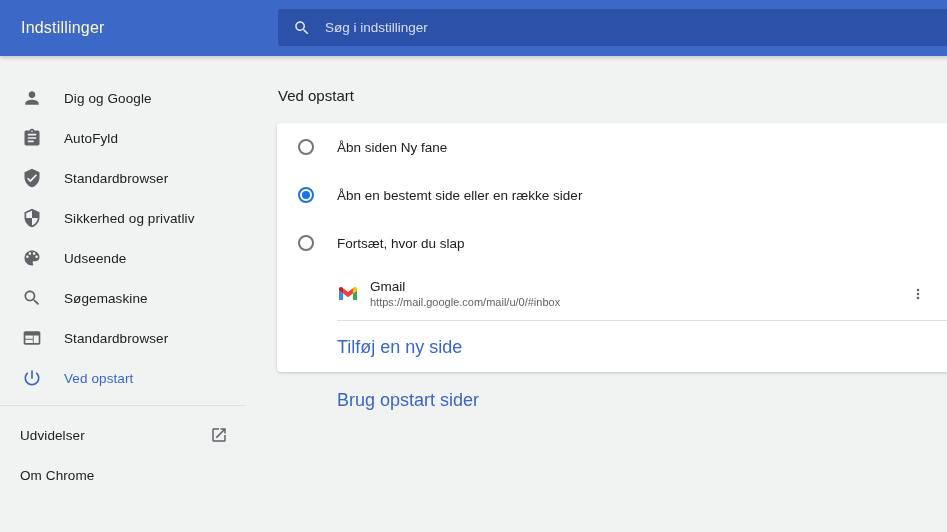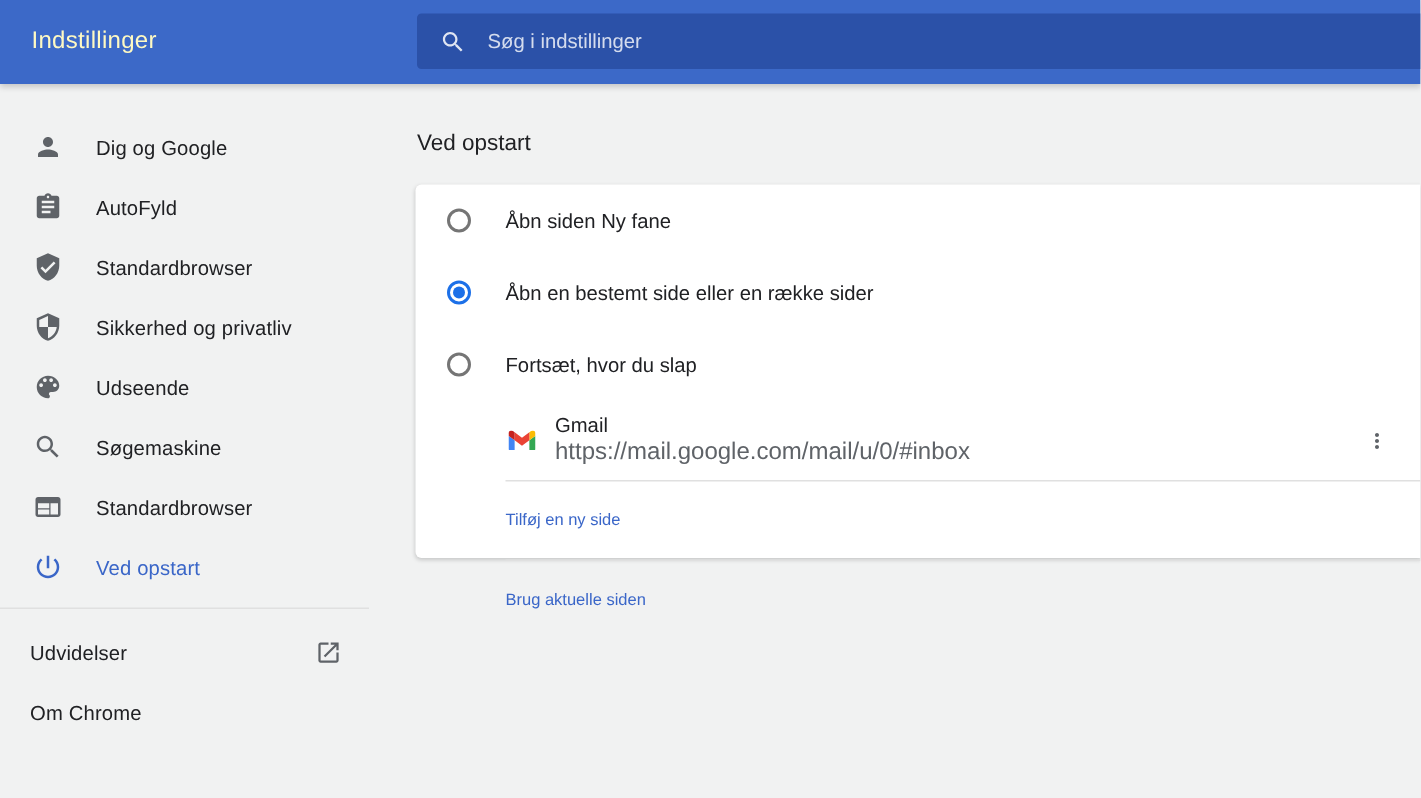--- a/index.html
+++ b/index.html
@@ -41,28 +41,28 @@
   .option-row{height:48px;display:flex;align-items:center;padding-left:21px;cursor:pointer}
   .radio{width:16px;height:16px;border:2px solid #757575;border-radius:50%;flex:none;position:relative}
   .option-row.checked .radio{border-color:var(--radio-selected)}
   .option-row.checked .radio::after{content:"";position:absolute;inset:2px;border-radius:50%;
     background:var(--radio-selected)}
   .olbl{margin-left:23px;font-size:13.5px;color:var(--text)}
 
   .site-row{height:53px;display:flex;align-items:center;padding-left:62px;position:relative}
   .site-text{margin-left:13px}
   .site-title{font-size:13.5px;color:var(--text)}
-  .site-url{font-size:16px;color:var(--secondary);margin-top:2px}
+  .site-url{font-size:11px;color:var(--secondary);margin-top:2px}
   .kebab{position:absolute;right:13px;top:50%;transform:translateY(-50%);width:32px;height:32px;
     border:none;background:transparent;display:flex;align-items:center;justify-content:center;cursor:pointer}
   .kebab svg{fill:var(--icon)}
 
   .rule{border-top:1px solid var(--divider);margin-left:60px}
   .link-row{height:52px;display:flex;align-items:center;padding-left:60px}
-  .link-btn{background:none;border:none;padding:0;color:var(--accent);font-size:11px;
+  .link-btn{background:none;border:none;padding:0;color:var(--accent);font-size:18px;
     font-weight:500;font-family:inherit;cursor:pointer}
 </style>
 </head>
 <body>
 
 <div class="header">
   <div class="title">Indstillinger</div>
   <div class="search">
     <svg width="18" height="18" viewBox="0 0 24 24">
         <path d="M15.5 14h-.79l-.28-.27C15.41 12.59 16 11.11 16 9.5 16 5.91 13.09 3 9.5 3S3 5.91 3 9.5 5.91 16 9.5 16c1.61 0 3.09-.59 4.23-1.57l.27.28v.79l5 4.99L20.49 19l-4.99-5zm-6 0C7.01 14 5 11.99 5 9.5S7.01 5 9.5 5 14 7.01 14 9.5 11.99 14 9.5 14z"></path>
@@ -172,15 +172,15 @@
 
   <div class="rule"></div>
 
   <div class="link-row">
     <button class="link-btn">Tilføj en ny side</button>
   </div>
 
   <div class="rule"></div>
 
   <div class="link-row">
-    <button class="link-btn">Brug aktuelle siden</button>
+    <button class="link-btn">Brug opstart sider</button>
   </div>
 </div>
 
 </body></html>

